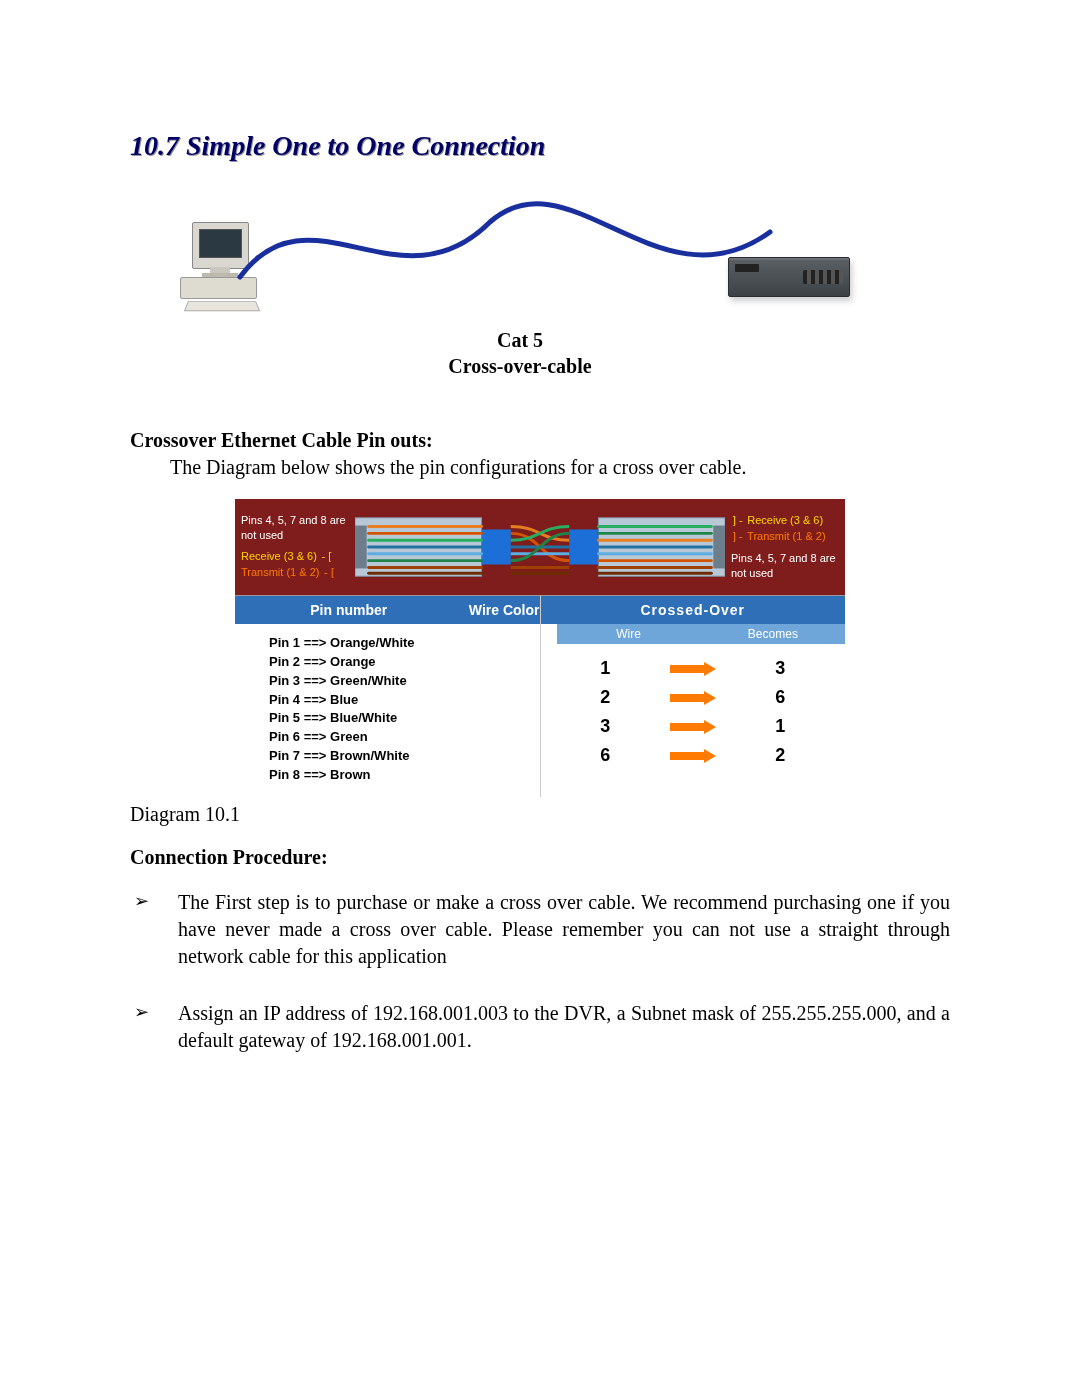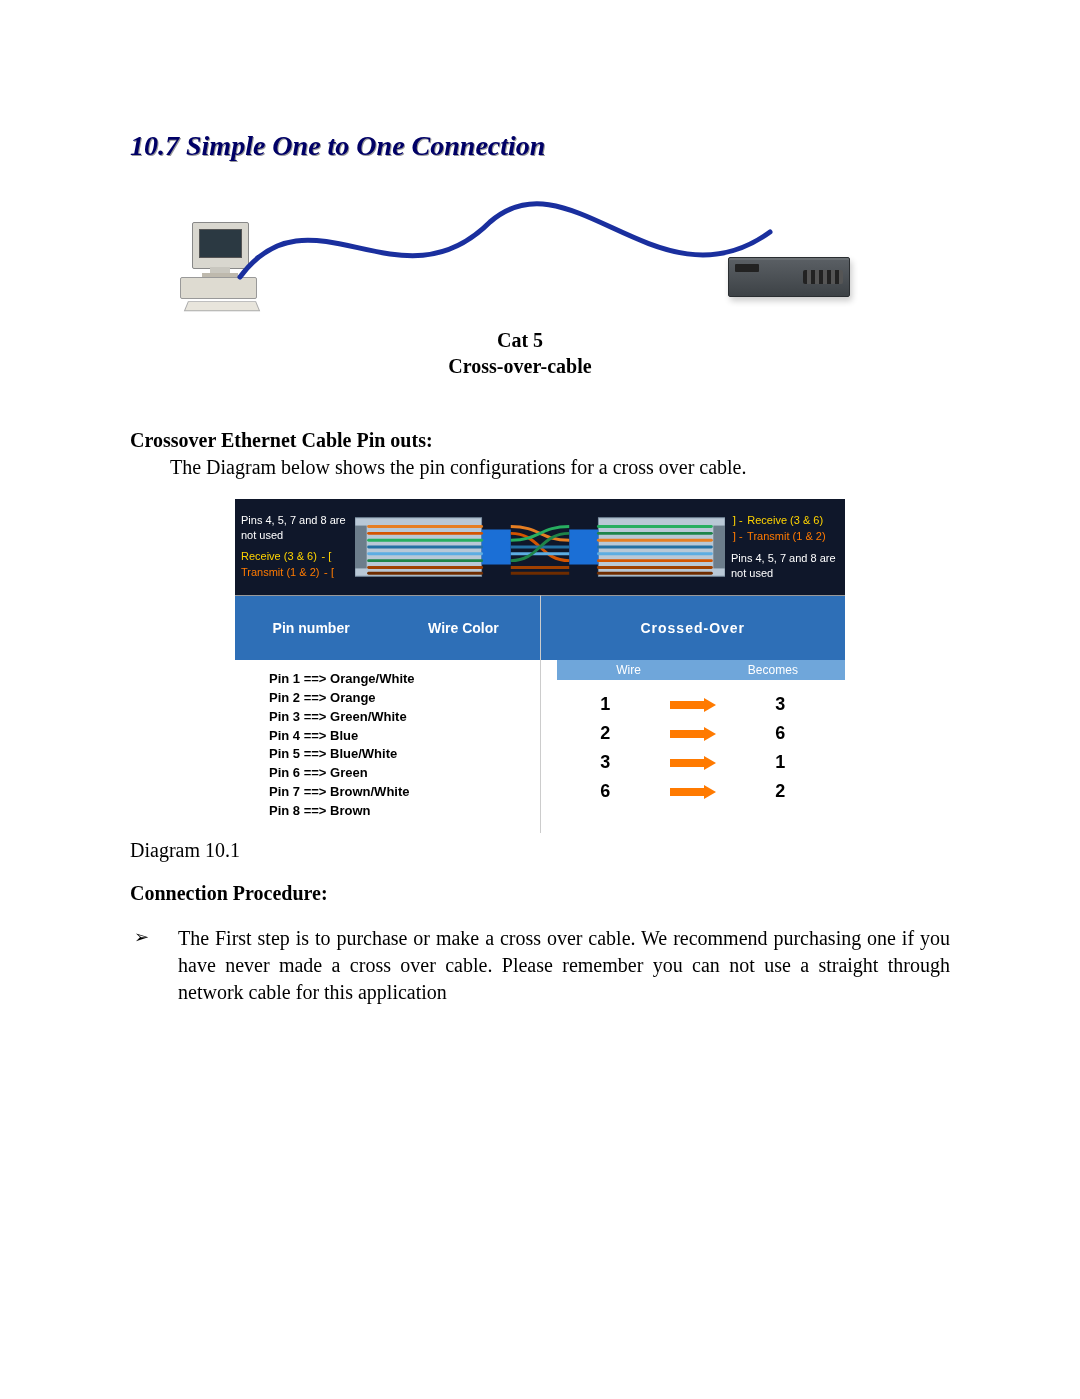--- a/index.html
+++ b/index.html
@@ -131,21 +131,21 @@
   }
   .body-text {
     font-size: 20px;
     margin: 0 0 10px 40px;
     line-height: 1.35;
   }
   
   .diagram2 {
     width: 610px;
     margin: 18px auto 6px auto;
-    background: #0f172a;
+    background: #7f1d1d;
     font-family: Arial, Helvetica, sans-serif;
   }
   .d2-top {
     display: flex;
     align-items: center;
     padding: 8px 6px 8px 6px;
     gap: 6px;
   }
   .d2-side {
     color: #fff;
@@ -171,22 +171,22 @@
   .d2-col {
     flex: 1;
     background: #fff;
     border-top: 1px solid #999;
   }
   .d2-col.left { border-right: 1px solid #ccc; }
   .d2-colhead {
     background: #2e6fb7;
     color: #fff;
     font-weight: bold;
-    text-align: center;
-    padding: 24px 0;
+    text-align: right;
+    padding: 6px 0;
     display: flex;
   }
   .d2-colhead.left span { flex:1; font-size: 14px; }
   .d2-colhead.right {
     font-size: 14px;
     letter-spacing: 1px;
     justify-content: center;
     font-family: Arial, sans-serif;
   }
   .d2-subhead {
@@ -405,13 +405,14 @@
       </div>
     </div>
   </div>
 </div>
 <div class="diagram-caption">Diagram 10.1</div>
 
 <p class="proc-head">Connection Procedure:</p>
 
 <ul class="proc">
   <li>The First step is to purchase or make a cross over cable. We recommend purchasing one if you have never made a cross over cable. Please remember you can not use a straight through network cable for this application</li>
+  <li>Assign an IP address of 192.168.001.003 to the DVR, a Subnet mask of 255.255.255.000, and a default gateway of 192.168.001.001.</li>
 </ul>
 
 </body></html>

